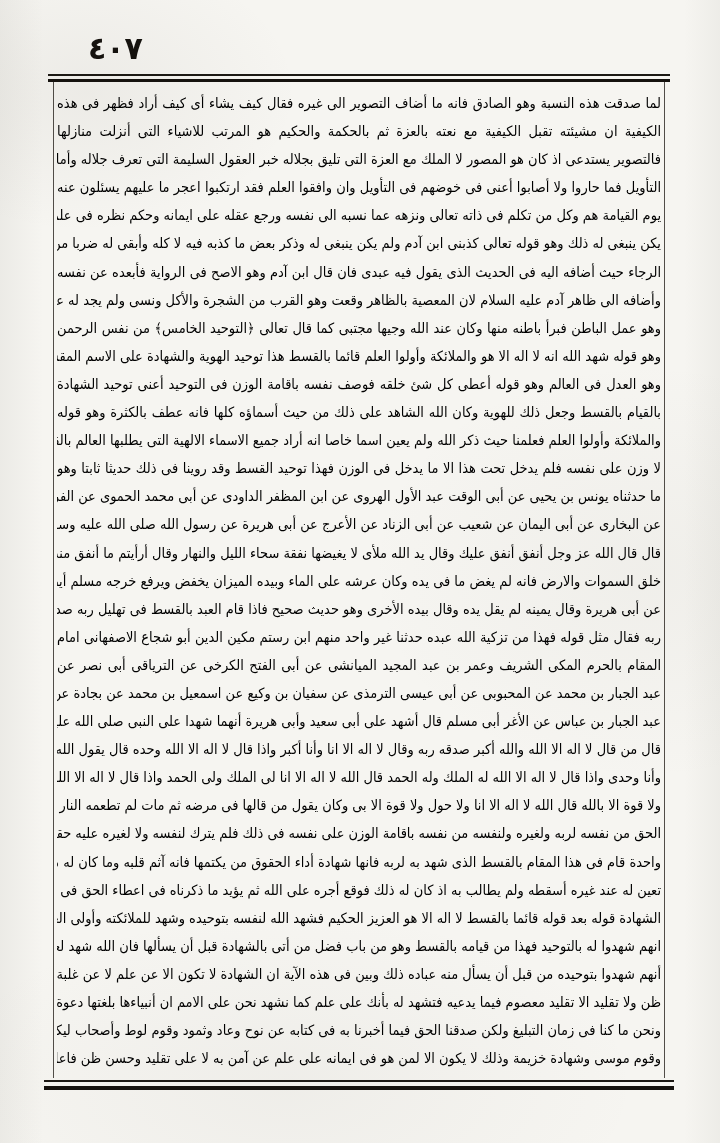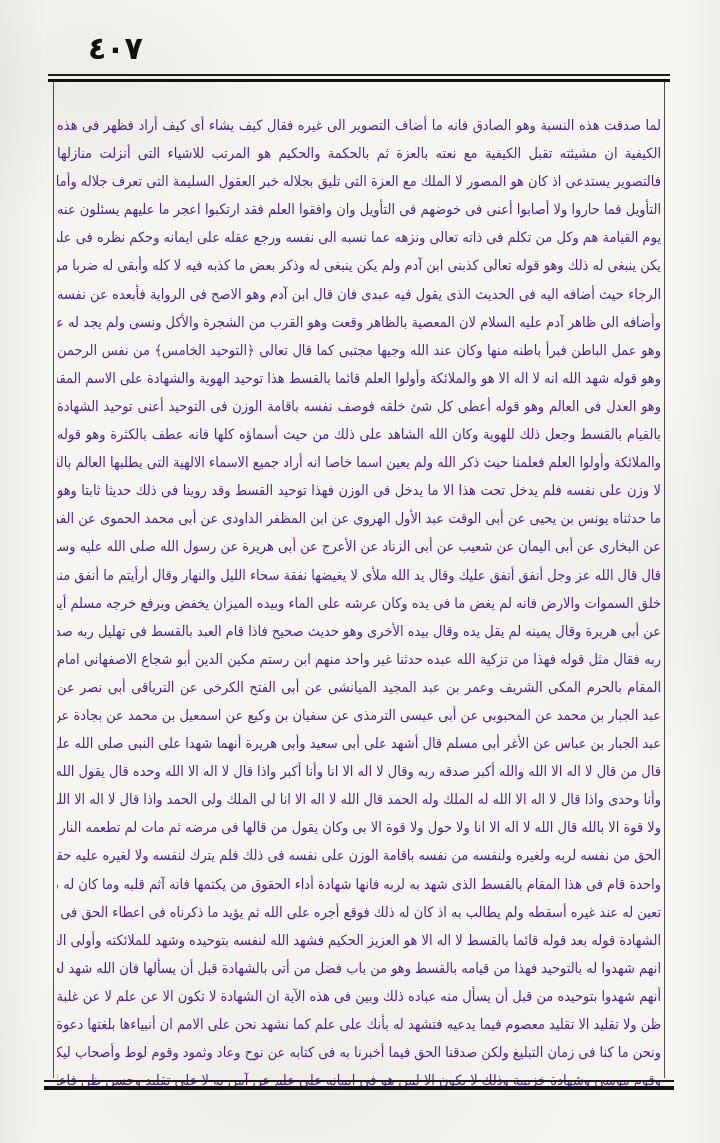--- a/index.html
+++ b/index.html
@@ -42,22 +42,21 @@
   }
   .text-frame{
     position:absolute;left:53px;top:82px;width:612px;height:996px;
     border-left:1.5px solid rgba(25,20,15,0.75);
     border-right:1.5px solid rgba(25,20,15,0.75);
     box-sizing:border-box;
     padding:8px 3px 0 3px;
   }
   .lines{
     direction:rtl;
-    color:#4c1d95;
-    margin-top:22px;
+    color:#000000;
   }
   .tline{
     font-size:13px;
     line-height:28.1px;
     height:28.1px;
     white-space:nowrap;
     overflow:hidden;
     text-align:justify;
     text-align-last:justify;
     font-weight:500;

